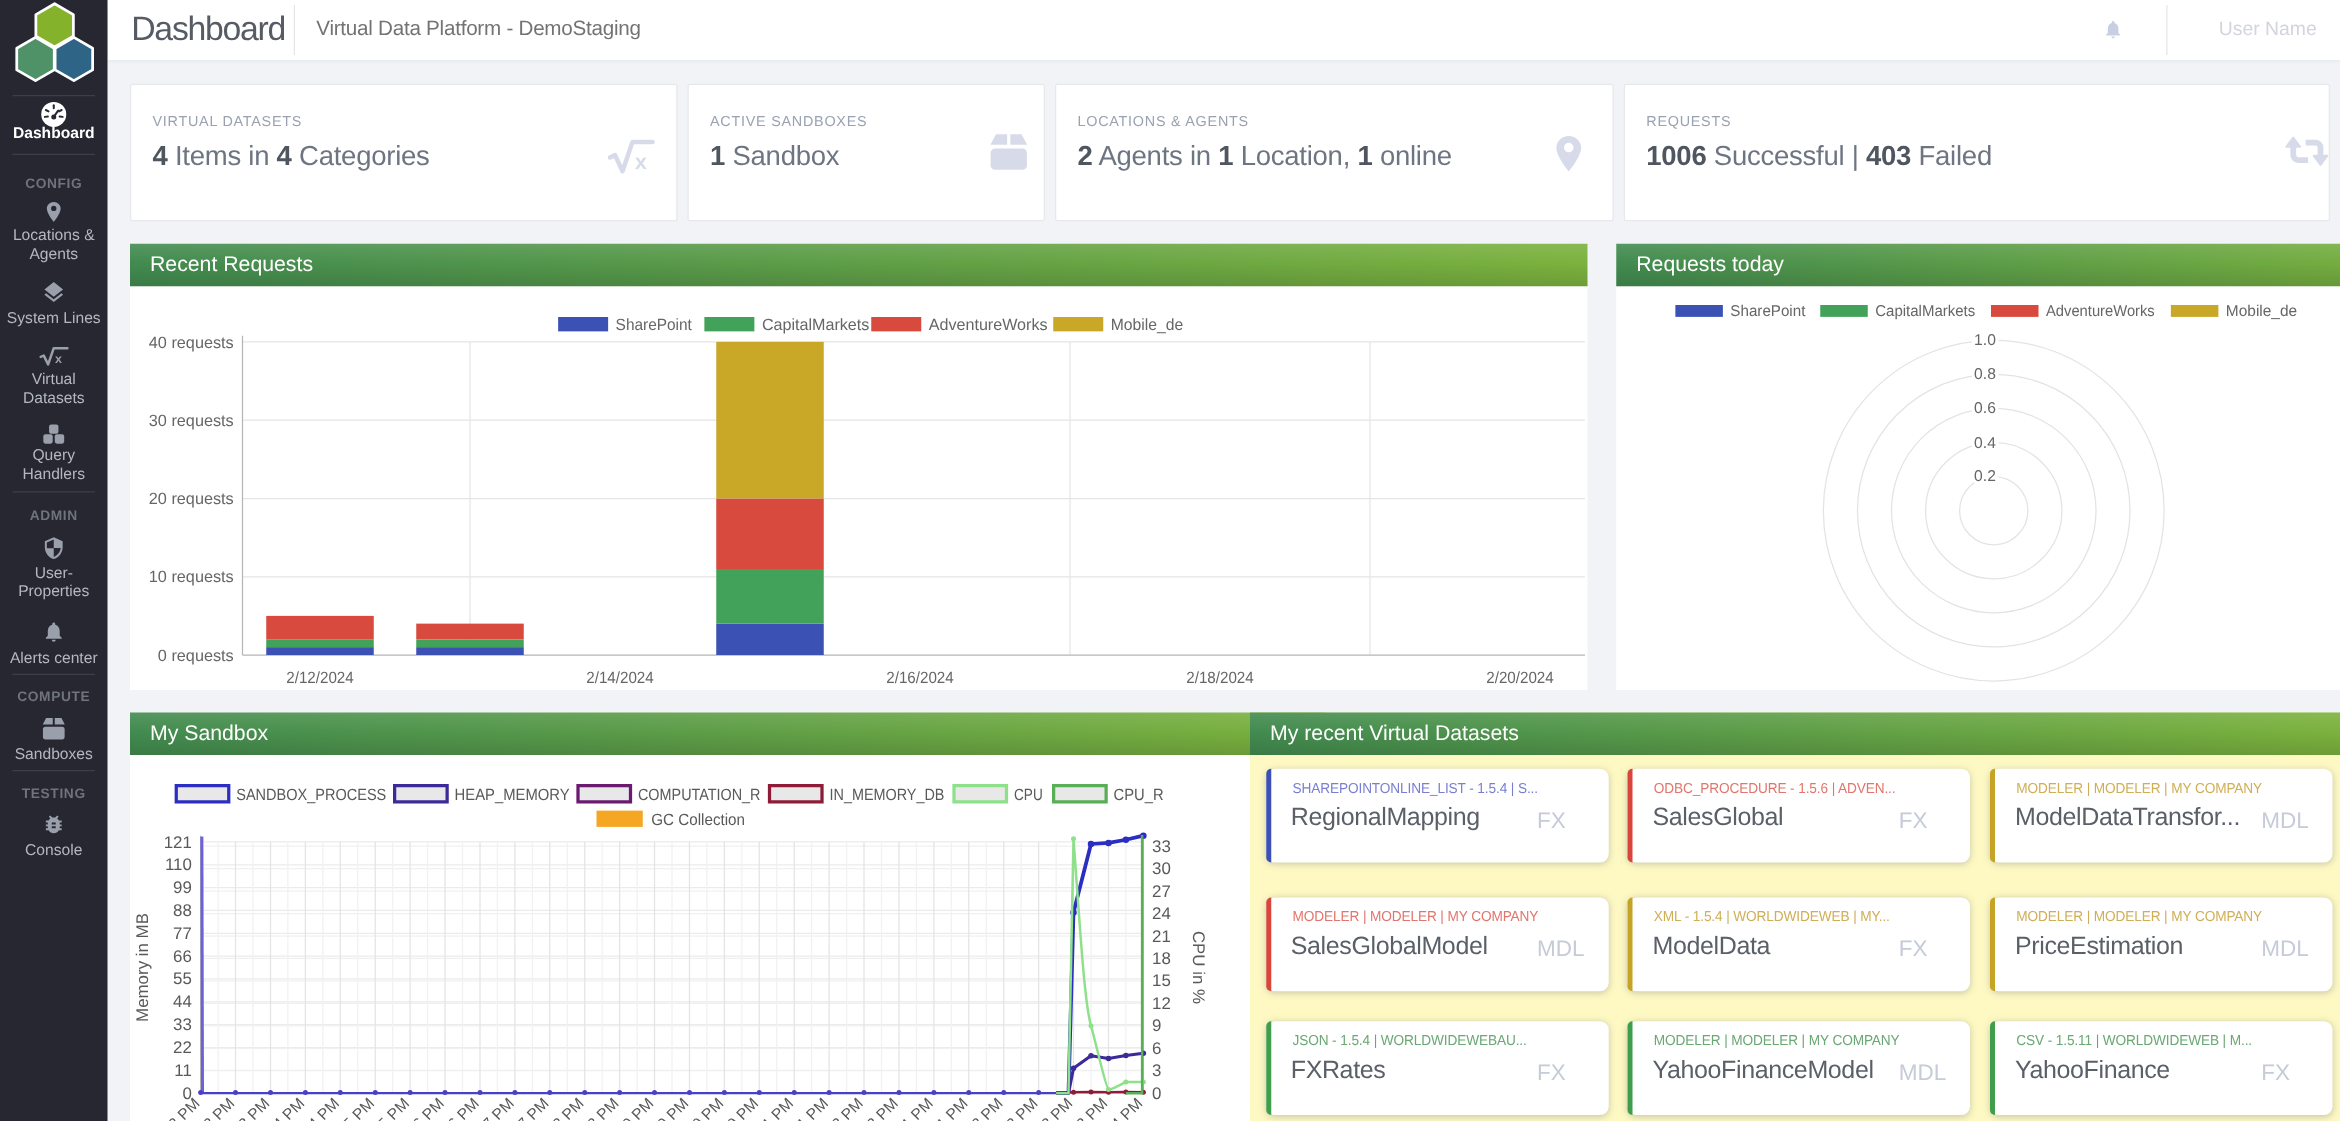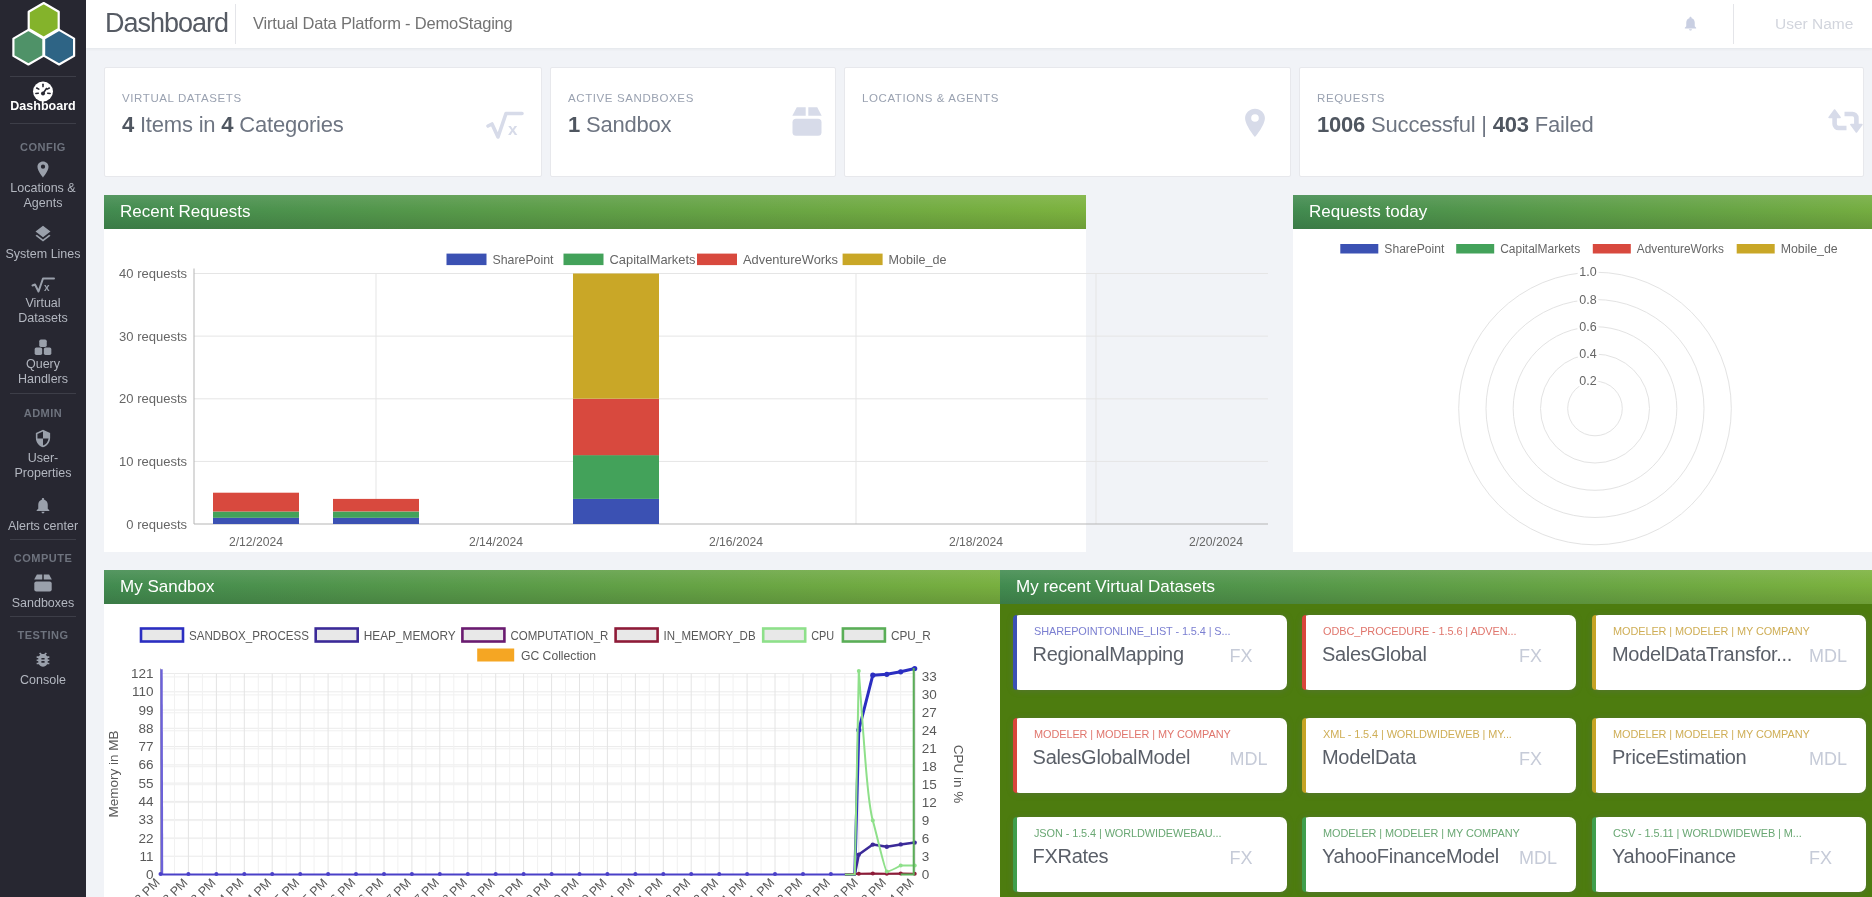--- a/index.html
+++ b/index.html
@@ -116,39 +116,40 @@
     <div class="clab">ACTIVE SANDBOXES</div>
     <div class="cval"><b>1</b> Sandbox</div>
     <svg class="cico" style="right:13px;top:39px" width="30" height="29" viewBox="0 0 30 29" fill="#d7dbe9">
       <path d="M4.8 0.3 H13.7 V8.8 H0.3 Z"></path>
       <path d="M25.2 0.3 H16.3 V8.8 H29.7 Z"></path>
       <rect x="0.5" y="11.8" width="29" height="17" rx="3.5"></rect>
     </svg>
   </div>
 <div class="card" style="left:844px;width:447px">
     <div class="clab">LOCATIONS &amp; AGENTS</div>
+    <div class="cval"><b>2</b> Agents in <b>1</b> Location, <b>1</b> online</div>
     <svg class="cico" style="right:18px;top:38px" width="34" height="34" viewBox="0 0 24 24" fill="#d7dbe9">
       <path d="M12 2C8.1 2 5 5.1 5 8.5 5 13.8 12 22 12 22s7-8.2 7-13.5C19 5.1 15.9 2 12 2zm0 9.2a2.7 2.7 0 1 1 0-5.4 2.7 2.7 0 0 1 0 5.4z"></path>
     </svg>
   </div>
 <div class="card" style="left:1299px;width:565px">
     <div class="clab">REQUESTS</div>
     <div class="cval"><b>1006</b> Successful | <b>403</b> Failed</div>
     <svg class="cico" style="right:-1px;top:41px" width="37" height="24" viewBox="0 0 37 24">
       <g fill="none" stroke="#d7dbe9" stroke-width="4.6">
         <path d="M7.6 7.5 V15 a4 4 0 0 0 4 4 H19.5"></path>
         <path d="M29.4 16.5 V9 a4 4 0 0 0 -4 -4 H17.5"></path>
       </g>
       <g fill="#d7dbe9" stroke="#d7dbe9" stroke-width="1.6" stroke-linejoin="round">
         <path d="M2.1 8.4 H13.1 L7.6 1 Z"></path>
         <path d="M23.9 15.6 H34.9 L29.4 23 Z"></path>
       </g>
     </svg>
   </div>
-<div class="panel" style="left:104px;top:195px;width:982px;height:357px">
+<div class="panel" style="left:104px;top:195px;width:1166px;height:357px">
 <div class="phead">
       <span>Recent Requests</span>
     </div>
 <svg width="1179" height="323" style="position:absolute;left:0;top:34px" viewBox="0 0 1179 323">
       <rect x="342.5" y="24.6" width="40" height="11.5" fill="#3b51b3"></rect>
       <text x="388.5" y="35" font-size="13" fill="#666" textLength="61" lengthAdjust="spacingAndGlyphs">SharePoint</text>
       <rect x="459.5" y="24.6" width="40" height="11.5" fill="#43a25a"></rect>
       <text x="505.5" y="35" font-size="13" fill="#666" textLength="86" lengthAdjust="spacingAndGlyphs">CapitalMarkets</text>
       <rect x="593" y="24.6" width="40" height="11.5" fill="#d8493e"></rect>
       <text x="639" y="35" font-size="13" fill="#666" textLength="95" lengthAdjust="spacingAndGlyphs">AdventureWorks</text>
@@ -416,21 +417,21 @@
       <circle cx="810.7" cy="269.7" r="2" fill="#8e1b38"></circle>
       <path d="M740.9,270.5 L750.8,270.5 L754.8,66.9 C760.8,150.7 763.8,198.6 768.8,216.6 S780.8,266.9 782.8,267.5 S796.7,261.5 796.7,261.5 L810.7,261.5" fill="none" stroke="#8ee08a" stroke-width="2"></path>
       <circle cx="754.8" cy="66.9" r="2" fill="#8ee08a"></circle>
       <circle cx="768.8" cy="216.6" r="2" fill="#8ee08a"></circle>
       <circle cx="782.8" cy="267.5" r="2" fill="#8ee08a"></circle>
       <circle cx="796.7" cy="261.5" r="2" fill="#8ee08a"></circle>
       <circle cx="810.7" cy="261.5" r="2" fill="#8ee08a"></circle>
       <polyline points="796.7,270.5 809.7,270.5 809.7,63.9" fill="none" stroke="#5aae57" stroke-width="2"></polyline>
     </svg>
 </div>
-<div class="panel" style="left:1000px;top:570px;width:872px;height:327px;background:#4d7c0f">
+<div class="panel" style="left:1000px;top:570px;width:872px;height:327px;background:#fef9c3">
 <div class="phead">
       <span>My recent Virtual Datasets</span>
     </div>
 <div class="dcard" style="left:12.6px;top:45px">
       <div class="dstripe" style="background:#3b50b5"></div>
       <div class="dlab" style="color:#7b7fd1">SHAREPOINTONLINE_LIST - 1.5.4 | S...</div>
       <div class="dtit">RegionalMapping</div>
       <div class="dfx">FX</div>
     </div>
 <div class="dcard" style="left:302px;top:45px">

